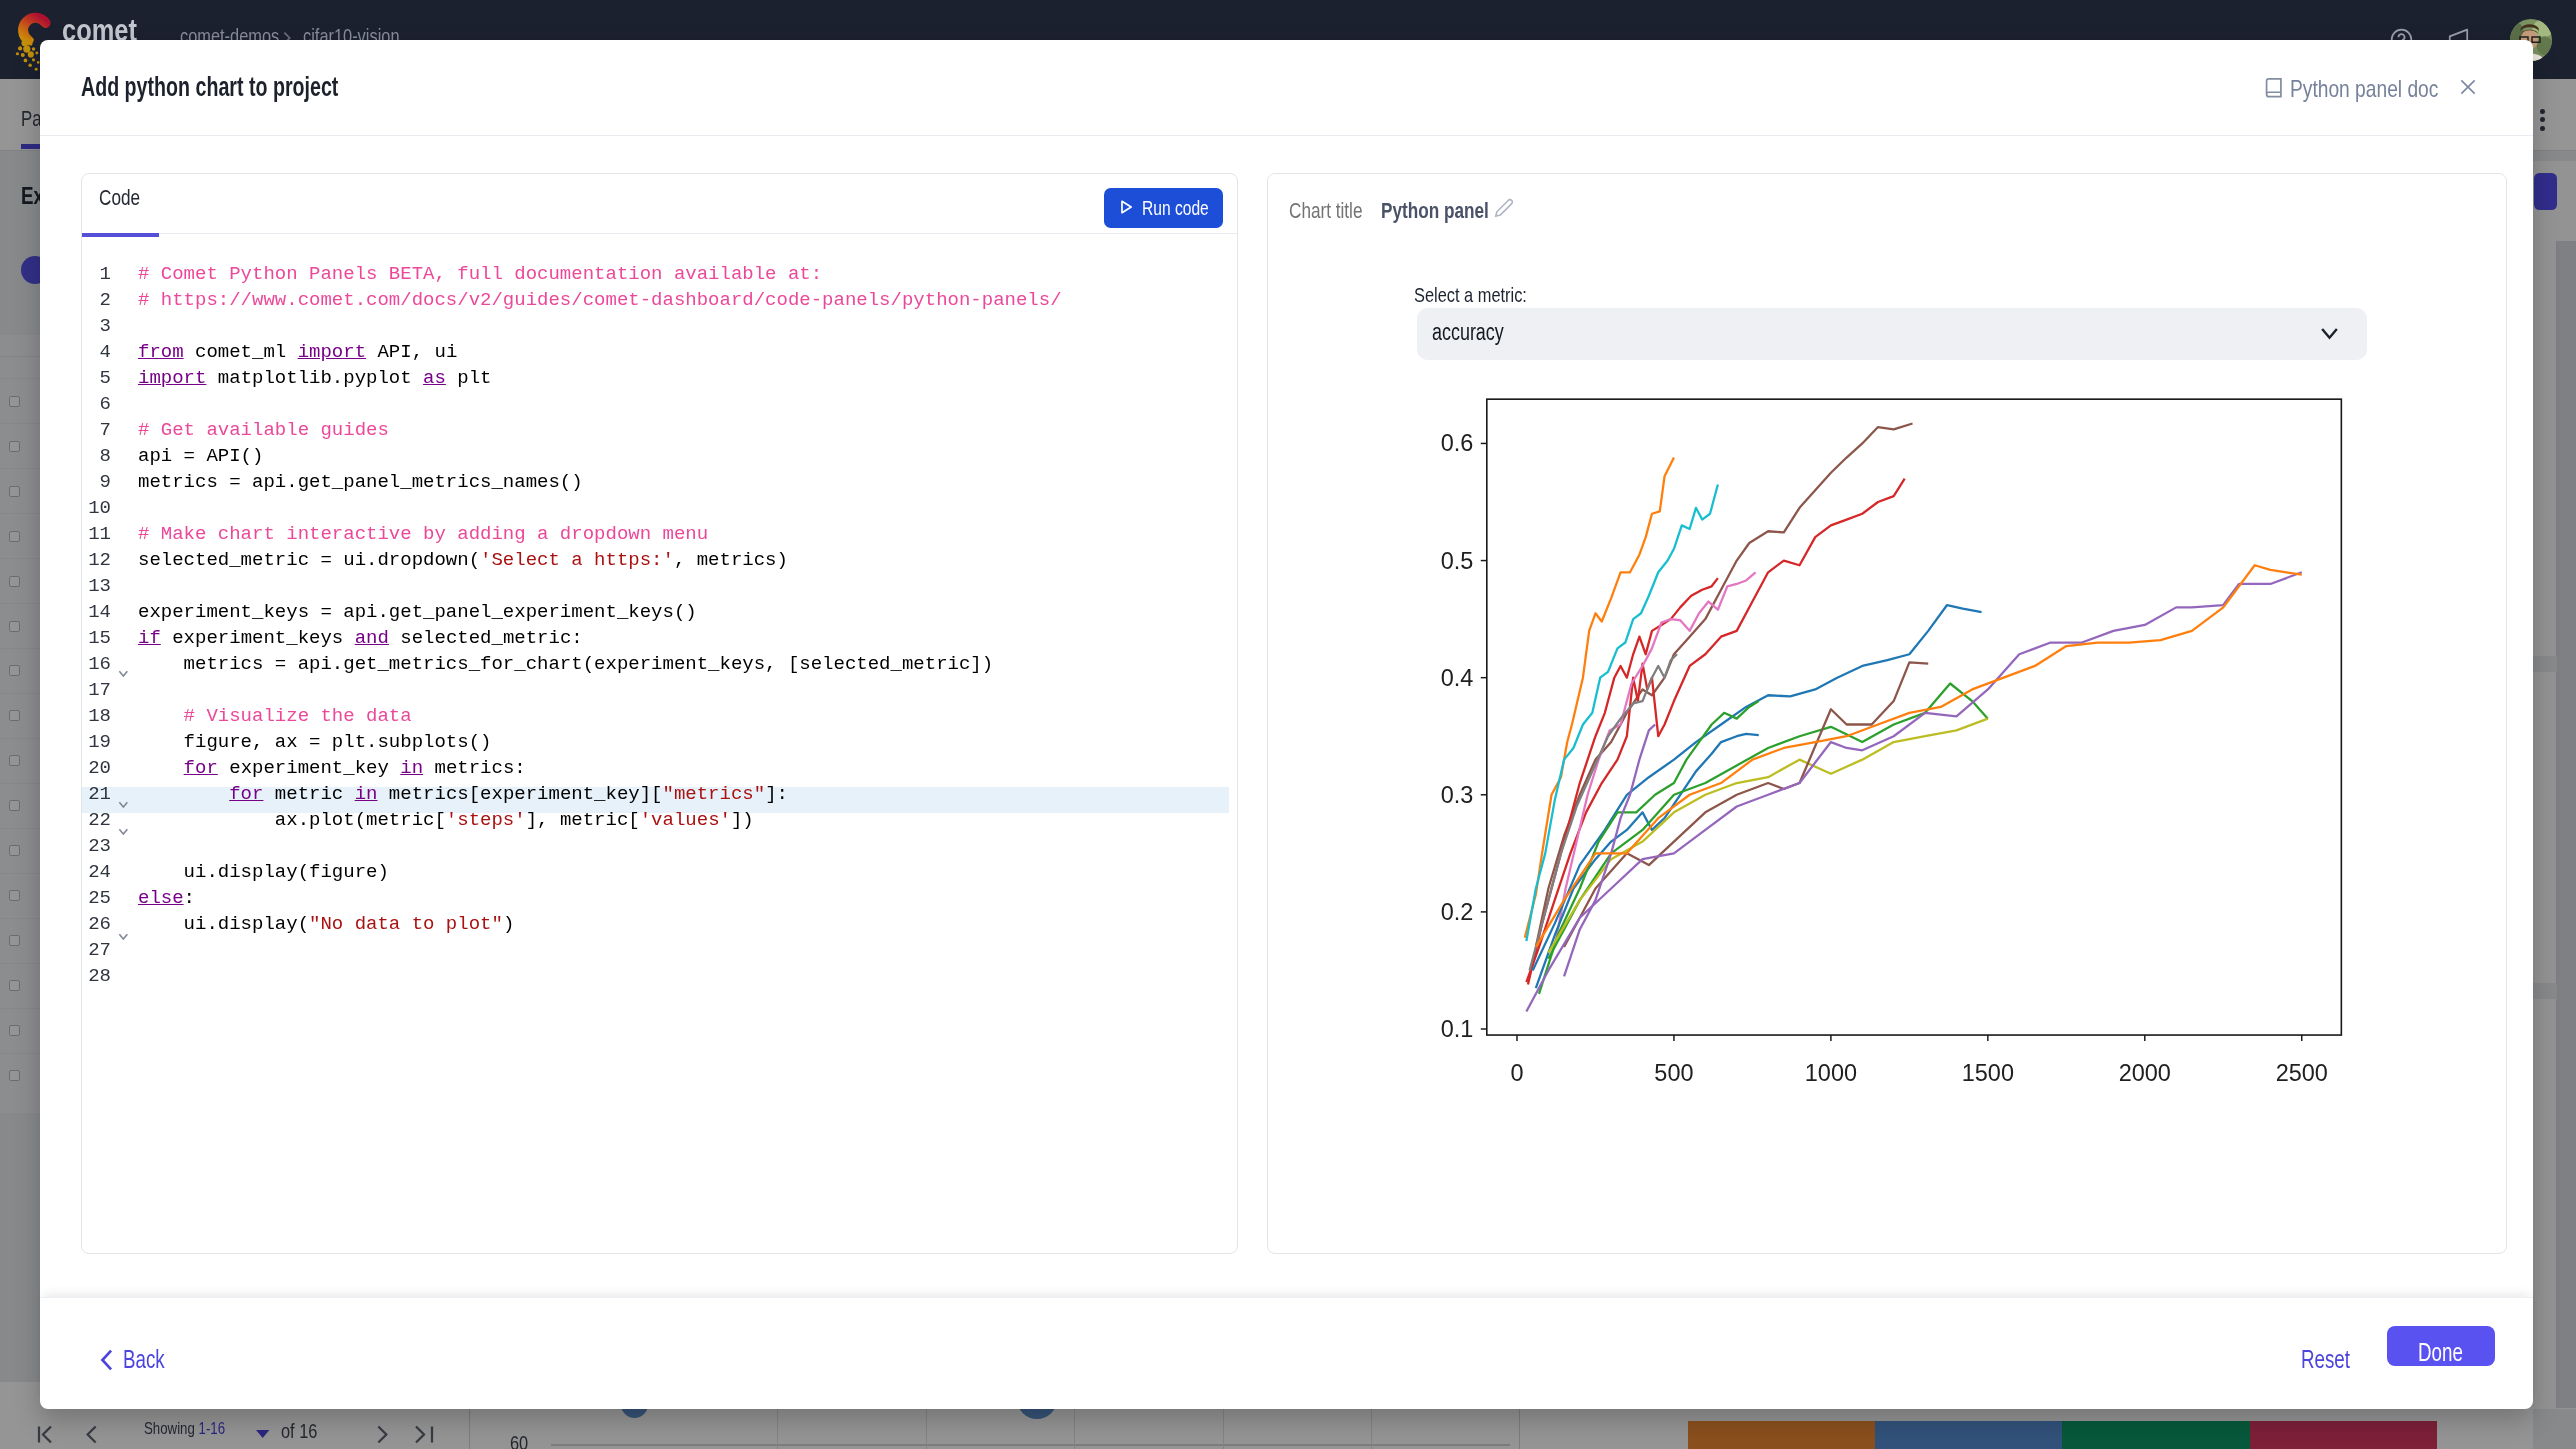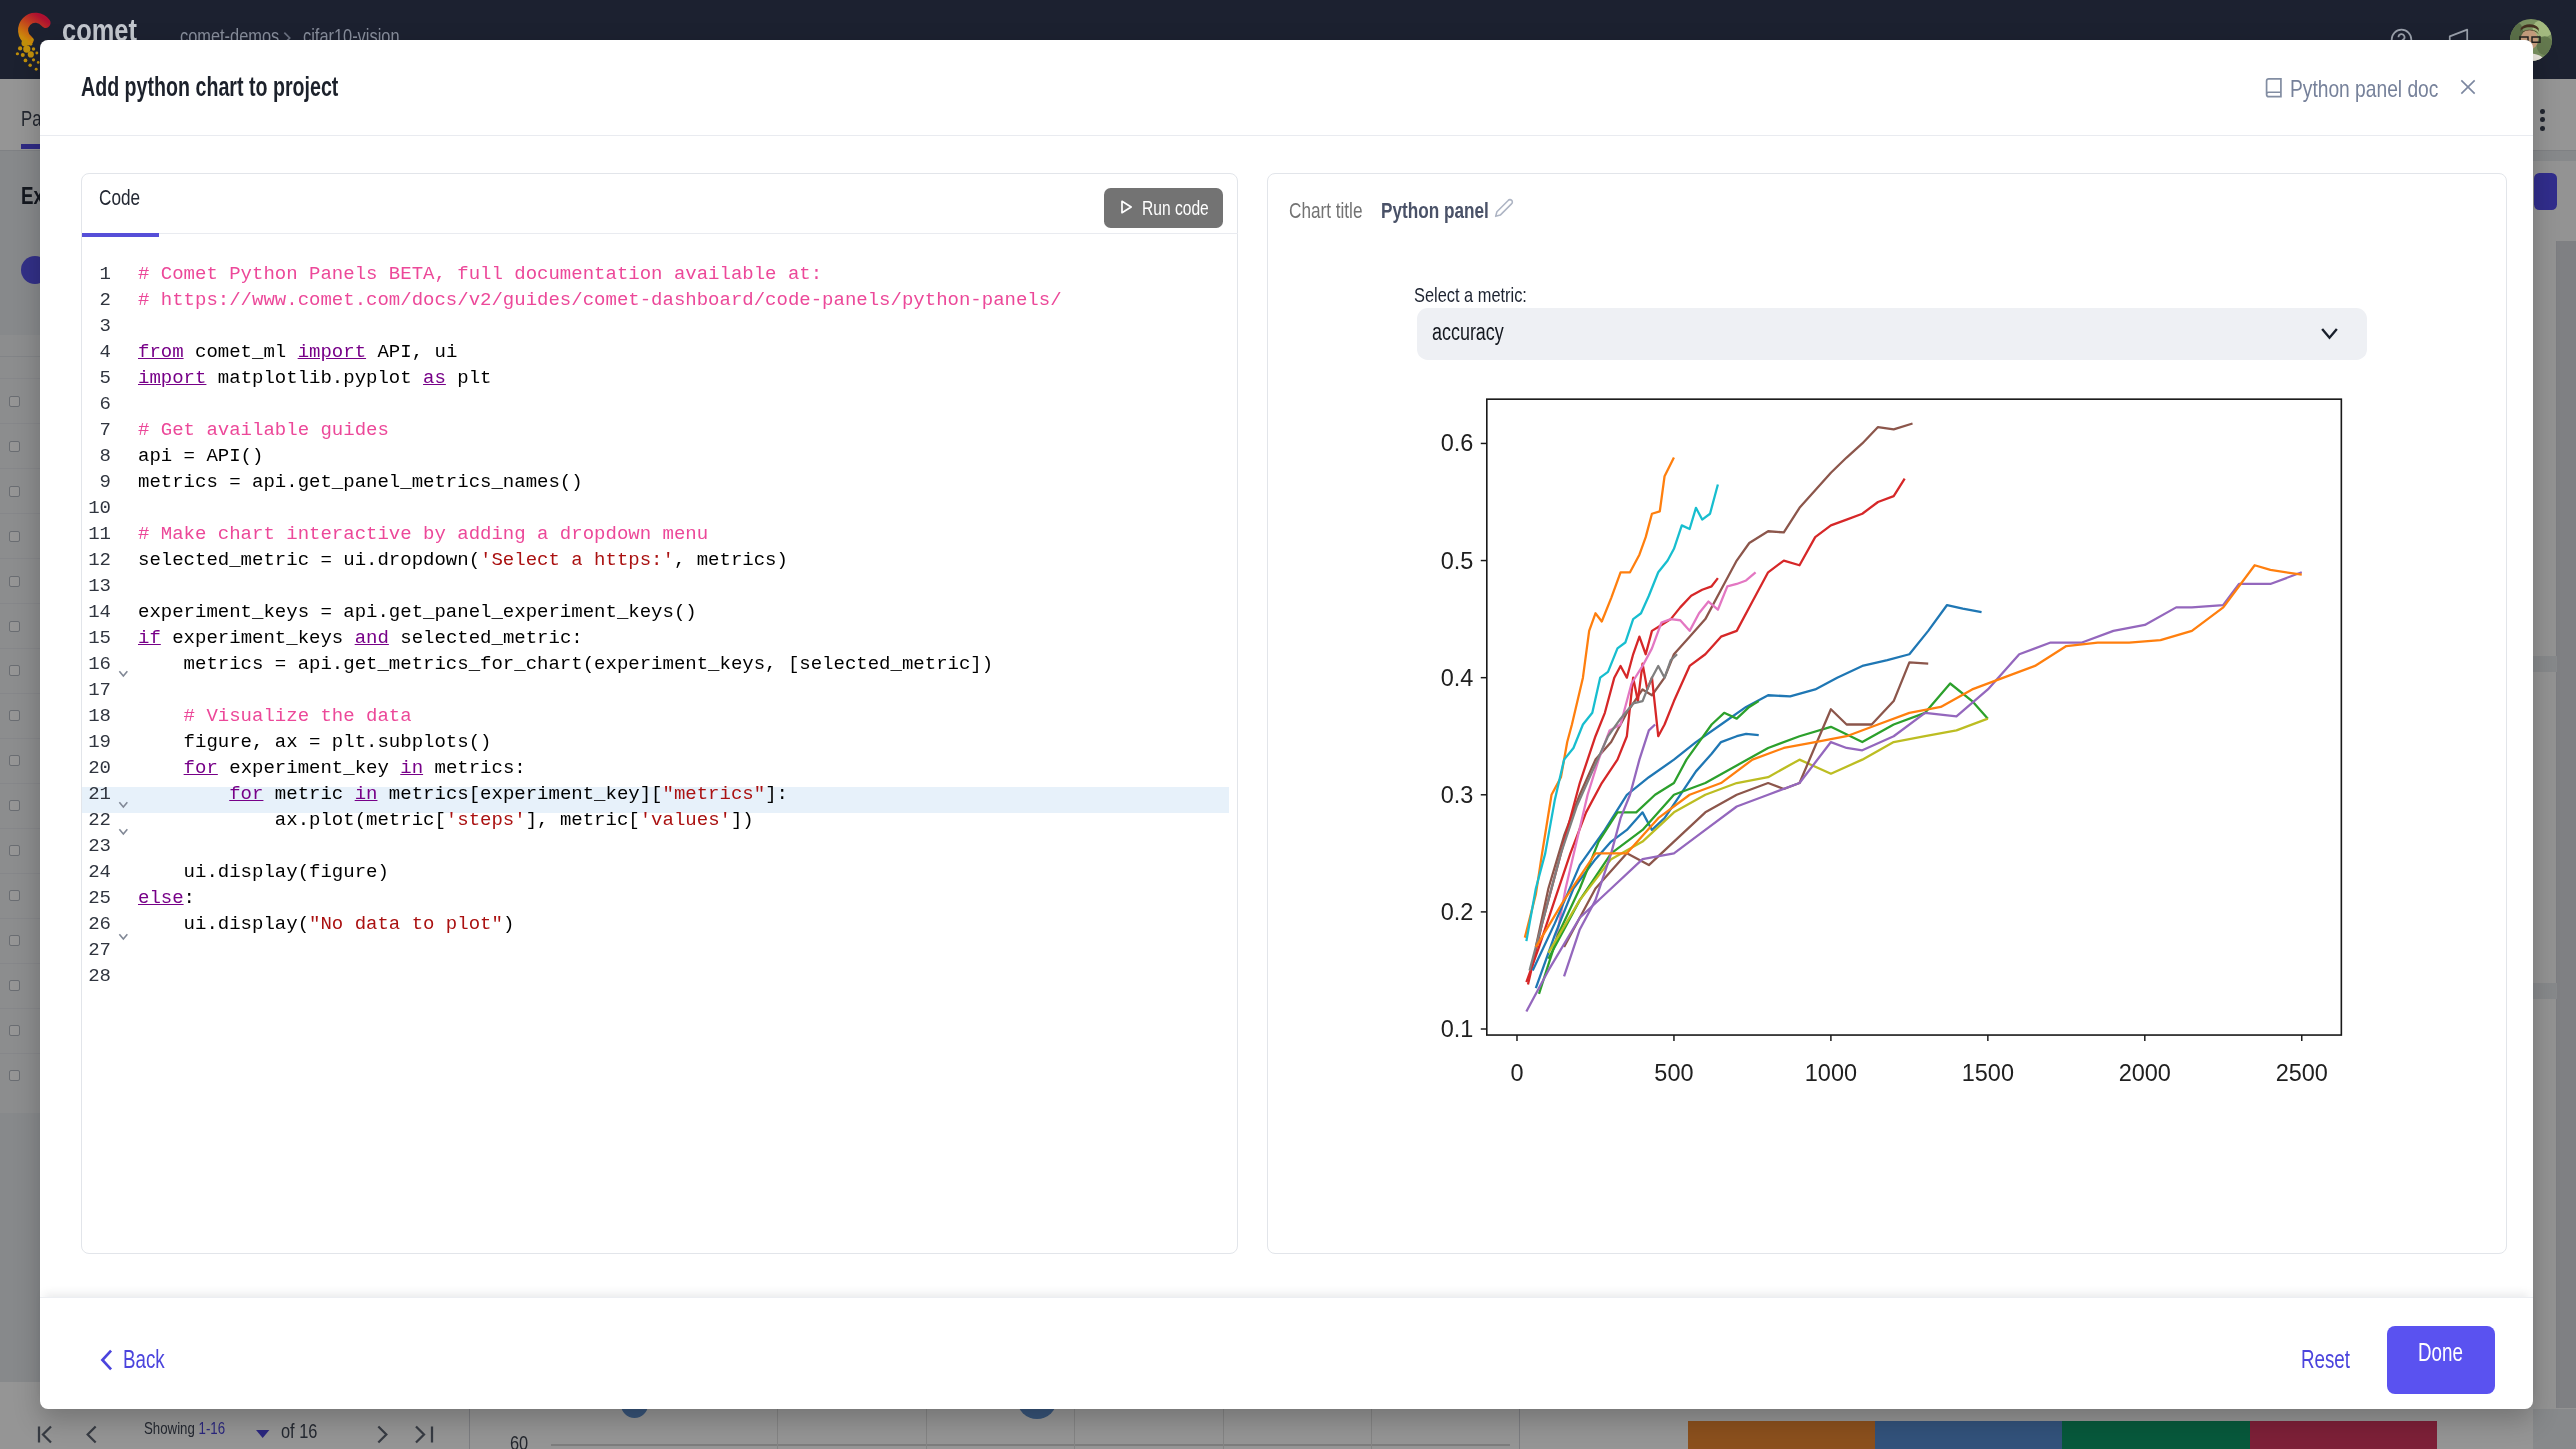--- a/index.html
+++ b/index.html
@@ -193,21 +193,21 @@
     <div class="abs" style="left:2250px;top:35px;font-size:24px;color:#76819a;"><span class="tx" style="transform:scaleX(0.8)">Python panel doc</span></div>
     <svg class="abs" style="left:2420px;top:39px" width="16" height="16" viewBox="0 0 24 24">
         <path d="M2 2 L22 22 M22 2 L2 22" fill="none" stroke="#7c87a0" stroke-width="2.4"></path>
       </svg>
     <div class="abs" style="left:0;top:95px;width:2493px;height:1.3px;background:#e9ebf0;"></div>
 
     <div class="panel" style="left:41px;top:133px;width:1157px;height:1081px;"></div>
     <div class="abs" style="left:41px;top:193px;width:1157px;height:1.3px;background:#e9ebf0;"></div>
     <div class="abs" style="left:59px;top:145px;font-size:22px;color:#232833;"><span class="tx">Code</span></div>
     <div class="abs" style="left:42px;top:193px;width:77px;height:4px;background:#564fd8;"></div>
-    <div class="abs" style="left:1064px;top:148px;width:119px;height:40px;border-radius:6.7px;background:#737373;">
+    <div class="abs" style="left:1064px;top:148px;width:119px;height:40px;border-radius:6.7px;background:#1d4ed8;">
       <svg class="abs" style="left:14px;top:11.4px" width="16" height="16" viewBox="0 0 28 28">
           <path d="M7 4 L23 14 L7 24 Z" fill="none" stroke="#fff" stroke-width="3" stroke-linejoin="round"></path>
         </svg>
       <div class="abs" style="left:38px;top:8.7px;font-size:20px;color:#fff;"><span class="tx">Run code</span></div>
     </div>
 
     <div class="abs" style="left:42px;top:747px;width:1147px;height:26px;background:#e7f1fa;"></div>
 
     <pre id="gut" class="abs" style="left:0px;top:221px;width:71px;font-size:19px;line-height:26px;text-align:right;color:#30353f;">1
 2
@@ -345,18 +345,18 @@
         </g>
       </g>
     </svg>
 
     <div class="abs" style="left:0;top:1257px;width:2493px;height:111px;border-radius:0 0 10.7px 10.7px;background:#fff;box-shadow:0 -6.7px 9.4px -4px rgba(40,45,60,0.10);border-top:1.3px solid #eceef2;"></div>
     <svg class="abs" style="left:59px;top:1308px" width="14.8" height="24" viewBox="0 0 22 36">
         <path d="M18 4 L5 18 L18 32" fill="none" stroke="#4b44dd" stroke-width="4"></path>
       </svg>
     <div class="abs" style="left:83px;top:1305px;font-size:25px;color:#4b44dd;"><span class="tx" style="transform:scaleX(0.75)">Back</span></div>
     <div class="abs" style="left:2261px;top:1305px;font-size:25px;color:#4b44dd;"><span class="tx" style="transform:scaleX(0.75)">Reset</span></div>
-    <div class="abs" style="left:2347px;top:1286px;width:108px;height:68px;border-radius:8px;background:#5a52f0;">
+    <div class="abs" style="left:2347px;top:1286px;width:108px;height:40px;border-radius:8px;background:#5a52f0;">
       <div class="abs" style="left:31px;top:12px;font-size:25px;color:#fff;"><span class="tx" style="transform:scaleX(0.75)">Done</span></div>
     </div>
   </div>
 </div>
 
 
 </body></html>

